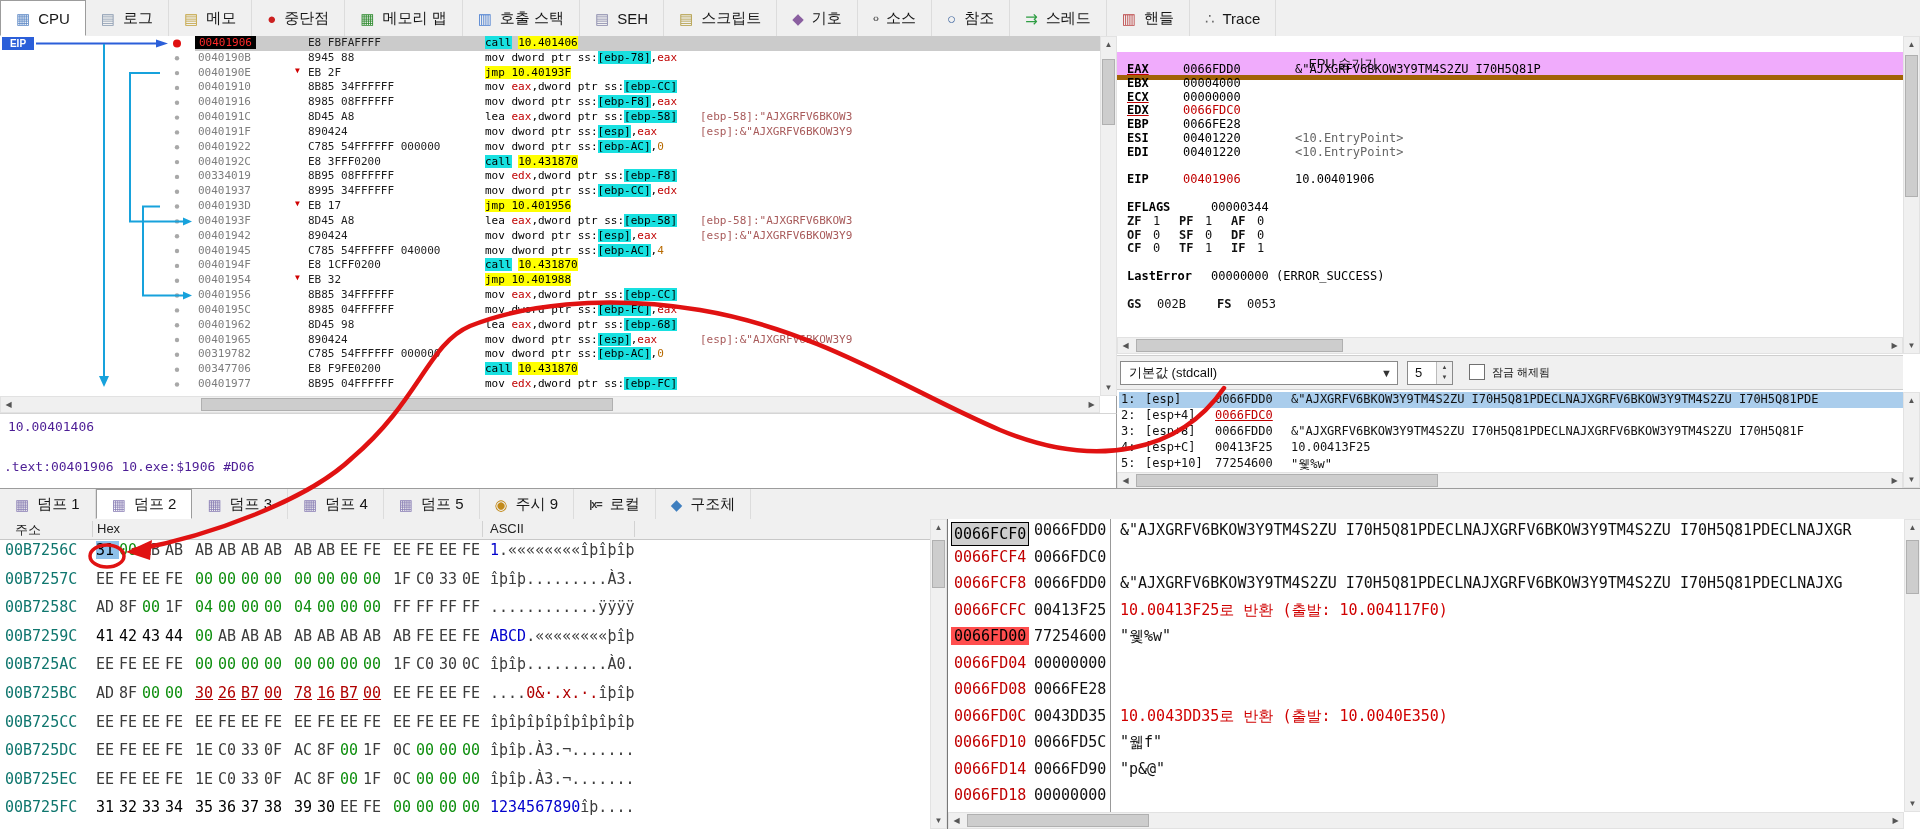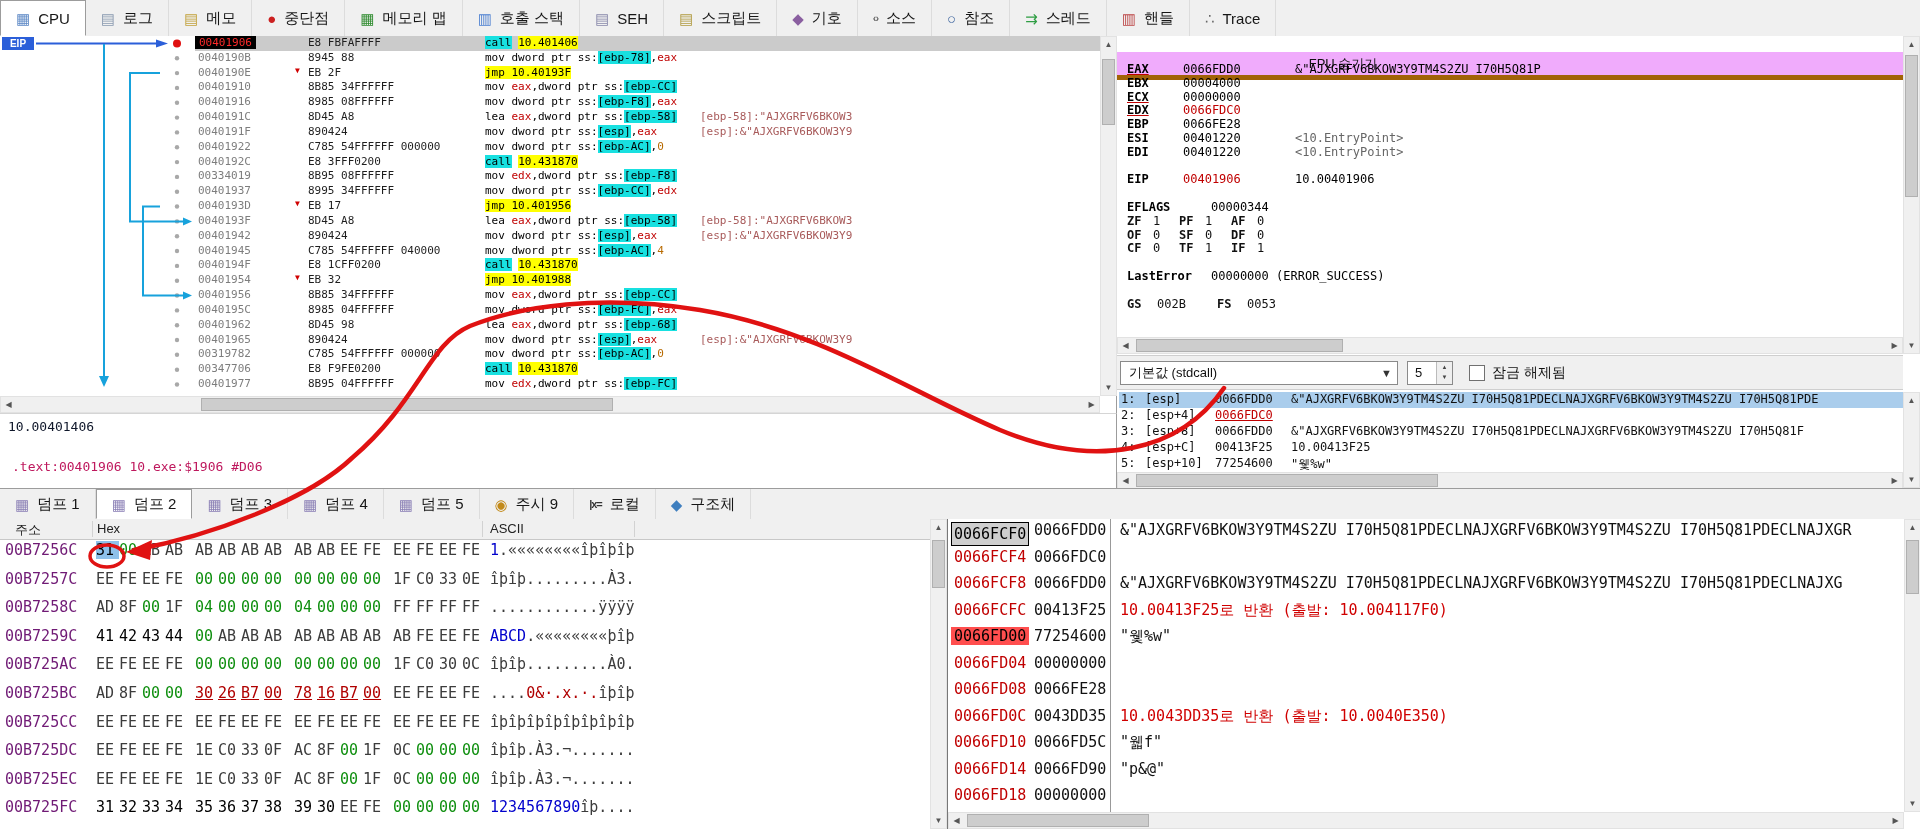--- a/index.html
+++ b/index.html
@@ -45,22 +45,22 @@
   .sb .arr{position:absolute;width:15px;height:15px;font-size:8px;line-height:15px;text-align:center;color:#555}
   .sbh .arr.r{right:0}
   .sbv .arr.b{bottom:0}
   .thumb{position:absolute;background:#cdcdcd;border:1px solid #b0b0b0}
   .sbv .thumb{left:1px;right:1px}
   .sbh .thumb{top:1px;bottom:1px}
 
   
   .infobox{position:absolute;left:0;top:413px;width:1117px;height:75px;background:#fff;
            border-right:1px solid #9c9c9c;border-top:1px solid #d5d5d5;box-sizing:border-box}
-  .info1{position:absolute;left:8px;top:5px;font:13px "DejaVu Sans Mono",monospace;color:#0f172a}
-  .info2{position:absolute;left:12px;top:45px;font:13px "DejaVu Sans Mono",monospace;color:#be185d}
+  .info1{position:absolute;left:8px;top:5px;font:13px "DejaVu Sans Mono",monospace;color:#4c1d95}
+  .info2{position:absolute;left:4px;top:45px;font:13px "DejaVu Sans Mono",monospace;color:#4c1d95}
 
   
   .regpanel{position:absolute;left:1117px;top:36px;width:803px;height:452px;background:#fff}
   .fpu-strip{position:absolute;left:0;top:16px;width:786px;height:23px;background:#f0abfc;border-bottom:5px solid #a16207}
   .fpu-btn{position:absolute;left:1px;top:3px;width:450px;height:18px;text-align:center;
            font-size:13px;color:#111;background:transparent}
   #regrows{position:absolute;left:10px;top:26px;width:772px;height:274px;overflow:hidden}
   .rgrow{position:relative;height:13.8px;line-height:13.8px;font:12px "DejaVu Sans Mono",monospace;white-space:pre}
   .rgn{display:inline-block;width:56px;font-weight:bold;color:#000}
   .rgn.wide{width:84px}
@@ -77,21 +77,21 @@
 
   .comborow{position:absolute;left:0;top:319px;width:786px;height:35px;background:#f0f0f0;
             border-top:1px solid #cfcfcf;border-bottom:1px solid #cfcfcf;box-sizing:border-box}
   .combo{position:absolute;left:3px;top:5px;width:278px;height:24px;background:#fff;border:1px solid #8a8a8a;
          box-sizing:border-box;font-size:13px;line-height:22px;padding-left:8px}
   .combo .caret{position:absolute;right:5px;top:0;color:#333;font-size:11px}
   .spin{position:absolute;left:290px;top:5px;width:46px;height:24px;background:#fff;border:1px solid #8a8a8a;
         box-sizing:border-box;font-size:13px;line-height:22px;padding-left:7px}
   .spinbtns{position:absolute;right:0;top:0;width:15px;height:22px;border-left:1px solid #bbb;
             font-size:6px;line-height:10px;text-align:center;color:#444;background:#efefef}
-  .chk{position:absolute;left:352px;top:8px;display:flex;align-items:center;gap:7px;font-size:14px}
+  .chk{position:absolute;left:352px;top:8px;display:flex;align-items:flex-end;gap:7px;font-size:11px}
   .chk .box{width:14px;height:14px;background:#fff;border:1px solid #707070;display:inline-block}
 
   #argrows{position:absolute;left:2px;top:356px;width:784px;height:80px;overflow:hidden}
   .agrow{position:relative;height:16px;line-height:16px;font:12px "DejaVu Sans Mono",monospace;white-space:pre}
   .agrow.sel{background:var(--selection-blue,#aacdec)}
   .agn{position:absolute;left:2px}
   .age{position:absolute;left:26px}
   .agv{position:absolute;left:96px}
   .agv.vr{color:var(--register-red,#c00000);text-decoration:underline}
   .agc{position:absolute;left:172px}
@@ -104,21 +104,21 @@
   
   .dumppanel{position:absolute;left:0;top:519px;width:947px;height:310px;background:#fff}
   .dumphead{position:absolute;left:0;top:0;width:947px;height:20px;background:#f0f0f0;
             border-bottom:1px solid #c8c8c8;font-size:13px;color:#222}
   .dumphead .h1{position:absolute;left:15px;top:2px}
   .dumphead .h2{position:absolute;left:97px;top:2px}
   .dumphead .h3{position:absolute;left:490px;top:2px}
   .dumphead .sep{position:absolute;top:2px;bottom:2px;width:1px;background:#d2d2d2}
   #dumprows{position:absolute;left:0;top:22px;width:930px;height:288px;overflow:hidden}
   .dhr{position:relative;height:28.6px;line-height:28.6px;font:15px "DejaVu Sans Mono",monospace;white-space:pre}
-  .dh-a{position:absolute;left:5px;color:#701a75}
+  .dh-a{position:absolute;left:5px;color:#0f766e}
   .dh-hex{position:absolute;left:96px;top:0}
   .hb{display:inline-block;width:23px}
   .gsp{display:inline-block;width:7px}
   .hb.k{color:#3c3c3c}
   .hb.g{color:var(--green-bytes,#0f8f0f)}
   .hb.x{color:#000}
   .hb.r{color:#b00000;text-decoration:underline}
   .hb.s{background:#8ec1ea;color:#000}
   .dh-asc{position:absolute;left:490px;top:0}
   .as-b{color:#0000cc}

